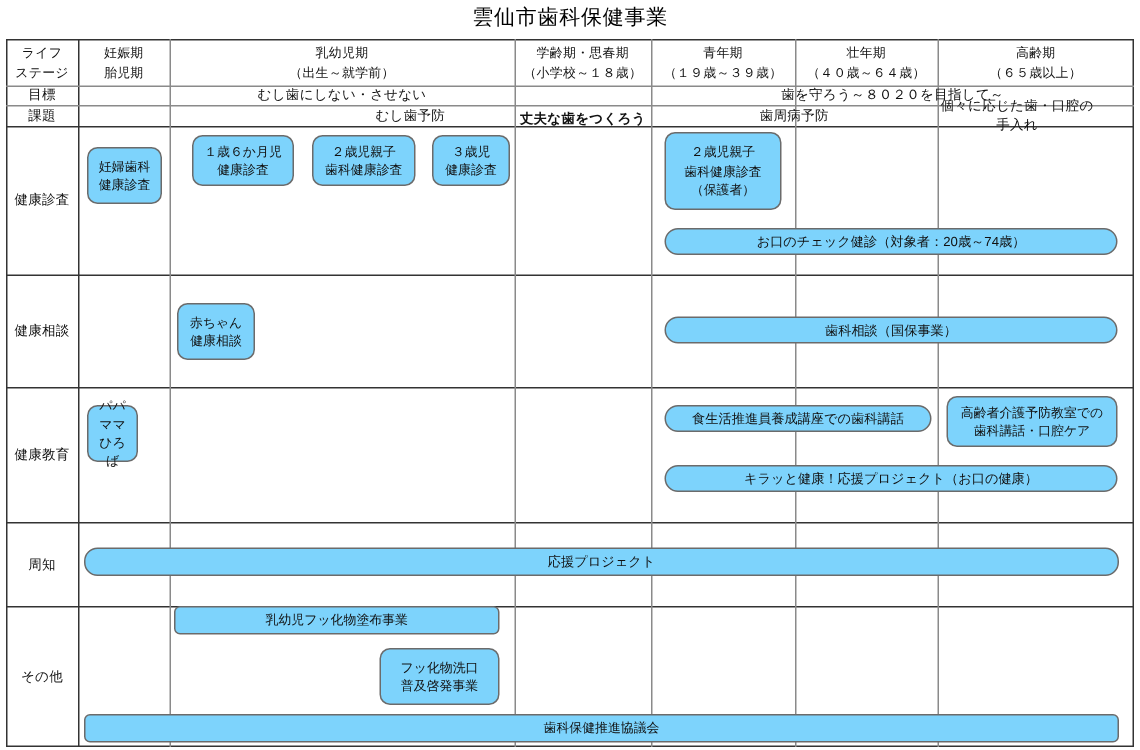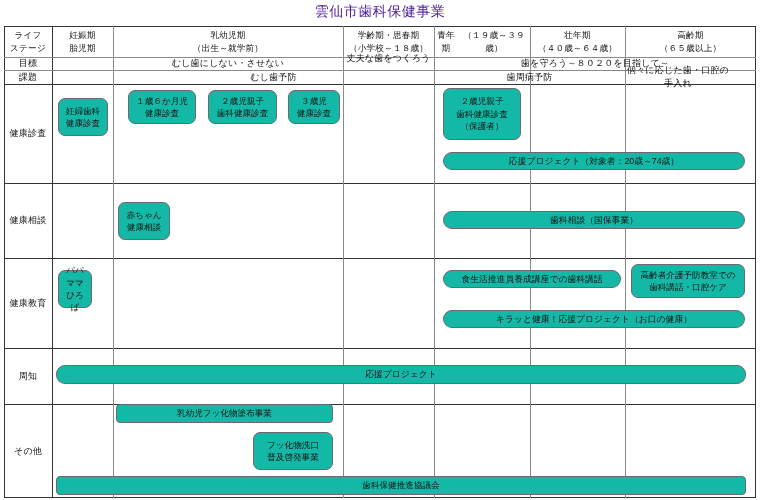--- a/index.html
+++ b/index.html
@@ -18,21 +18,21 @@
   }
 
   
   #title {
     position: absolute;
     left: 0; top: 3px;
     width: 760px;
     text-align: center;
     font-size: 14px;
     letter-spacing: 0.5px;
-    color: #4c1d95;
+    color: #000000;
   }
 
   
   #grid {
     position: absolute;
     left: 4px; top: 26px;
     width: 752px; height: 472px;
   }
 
   
@@ -78,21 +78,21 @@
     letter-spacing: 0.2px;
     color: #111;
   }
   .label.hdr { font-size: 8.6px; }
 
   
   .box {
     position: absolute;
     border: 1px solid #6b6b6b;
     border-radius: 7px;
-    background: #14b8a6;
+    background: #7dd3fc;
     display: flex;
     align-items: center;
     justify-content: center;
     text-align: center;
     font-size: 8.6px;
     line-height: 1.45;
     color: #111;
     padding: 1px 3px;
   }
   .box.bar {
@@ -144,35 +144,35 @@
       <span>胎児期</span>
     </div>
     <div class="label hdr" style="left:109px; top:0; width:230px; height:31px; flex-direction:column;">
       <span>乳幼児期</span>
       <span>（出生～就学前）</span>
     </div>
     <div class="label hdr" style="left:339px; top:0; width:91px;  height:31px; flex-direction:column;">
       <span>学齢期・思春期</span>
       <span>（小学校～１８歳）</span>
     </div>
-    <div class="label hdr" style="left:430px; top:0; width:96px;  height:31px; ">
+    <div class="label hdr" style="left:430px; top:0; width:96px;  height:31px; flex-direction:column;">
       <span>青年期</span>
       <span>（１９歳～３９歳）</span>
     </div>
     <div class="label hdr" style="left:526px; top:0; width:95px;  height:31px; flex-direction:column;">
       <span>壮年期</span>
       <span>（４０歳～６４歳）</span>
     </div>
     <div class="label hdr" style="left:621px; top:0; width:131px; height:31px; flex-direction:column;">
       <span>高齢期</span>
       <span>（６５歳以上）</span>
     </div>
 
     <div class="label" style="left:109px; top:31px; width:230px; height:13px;">むし歯にしない・させない</div>
-    <div class="label" style="left:339px; top:26px; width:91px;  height:13px;">丈夫な歯をつくろう</div>
+    <div class="label" style="left:339px; top:47px; width:91px;  height:13px;font-weight:bold;">丈夫な歯をつくろう</div>
     <div class="label" style="left:430px; top:31px; width:322px; height:13px;">歯を守ろう～８０２０を目指して～</div>
 
     <div class="label" style="left:109px; top:44px; width:321px; height:14px;">むし歯予防</div>
     <div class="label" style="left:430px; top:44px; width:191px; height:14px;">歯周病予防</div>
     <div class="label" style="left:621px; top:44px; width:106px; height:14px;">個々に応じた歯・口腔の手入れ</div>
 
     <div class="box" style="left:54px;  top:72px; width:50px;  height:38px; flex-direction:column;">
       <span>妊婦歯科</span>
       <span>健康診査</span>
     </div>
@@ -186,21 +186,21 @@
     </div>
     <div class="box" style="left:284px; top:64px; width:52px;  height:34px; flex-direction:column;">
       <span>３歳児</span>
       <span>健康診査</span>
     </div>
     <div class="box" style="left:439px; top:62px; width:78px;  height:52px; flex-direction:column;">
       <span>２歳児親子</span>
       <span>歯科健康診査</span>
       <span>（保護者）</span>
     </div>
-    <div class="box bar" style="left:439px; top:126px; width:302px; height:18px;">応援プロジェクト（対象者：20歳～74歳）</div>
+    <div class="box bar" style="left:439px; top:126px; width:302px; height:18px;">お口のチェック健診（対象者：20歳～74歳）</div>
 
     <div class="box" style="left:114px; top:176px; width:52px;  height:38px; flex-direction:column;">
       <span>赤ちゃん</span>
       <span>健康相談</span>
     </div>
     <div class="box bar" style="left:439px; top:185px; width:302px; height:18px;">歯科相談（国保事業）</div>
 
     <div class="box" style="left:54px;  top:244px; width:34px;  height:38px; flex-direction:column;">
       <span>パパママ</span>
       <span>ひろば</span>

